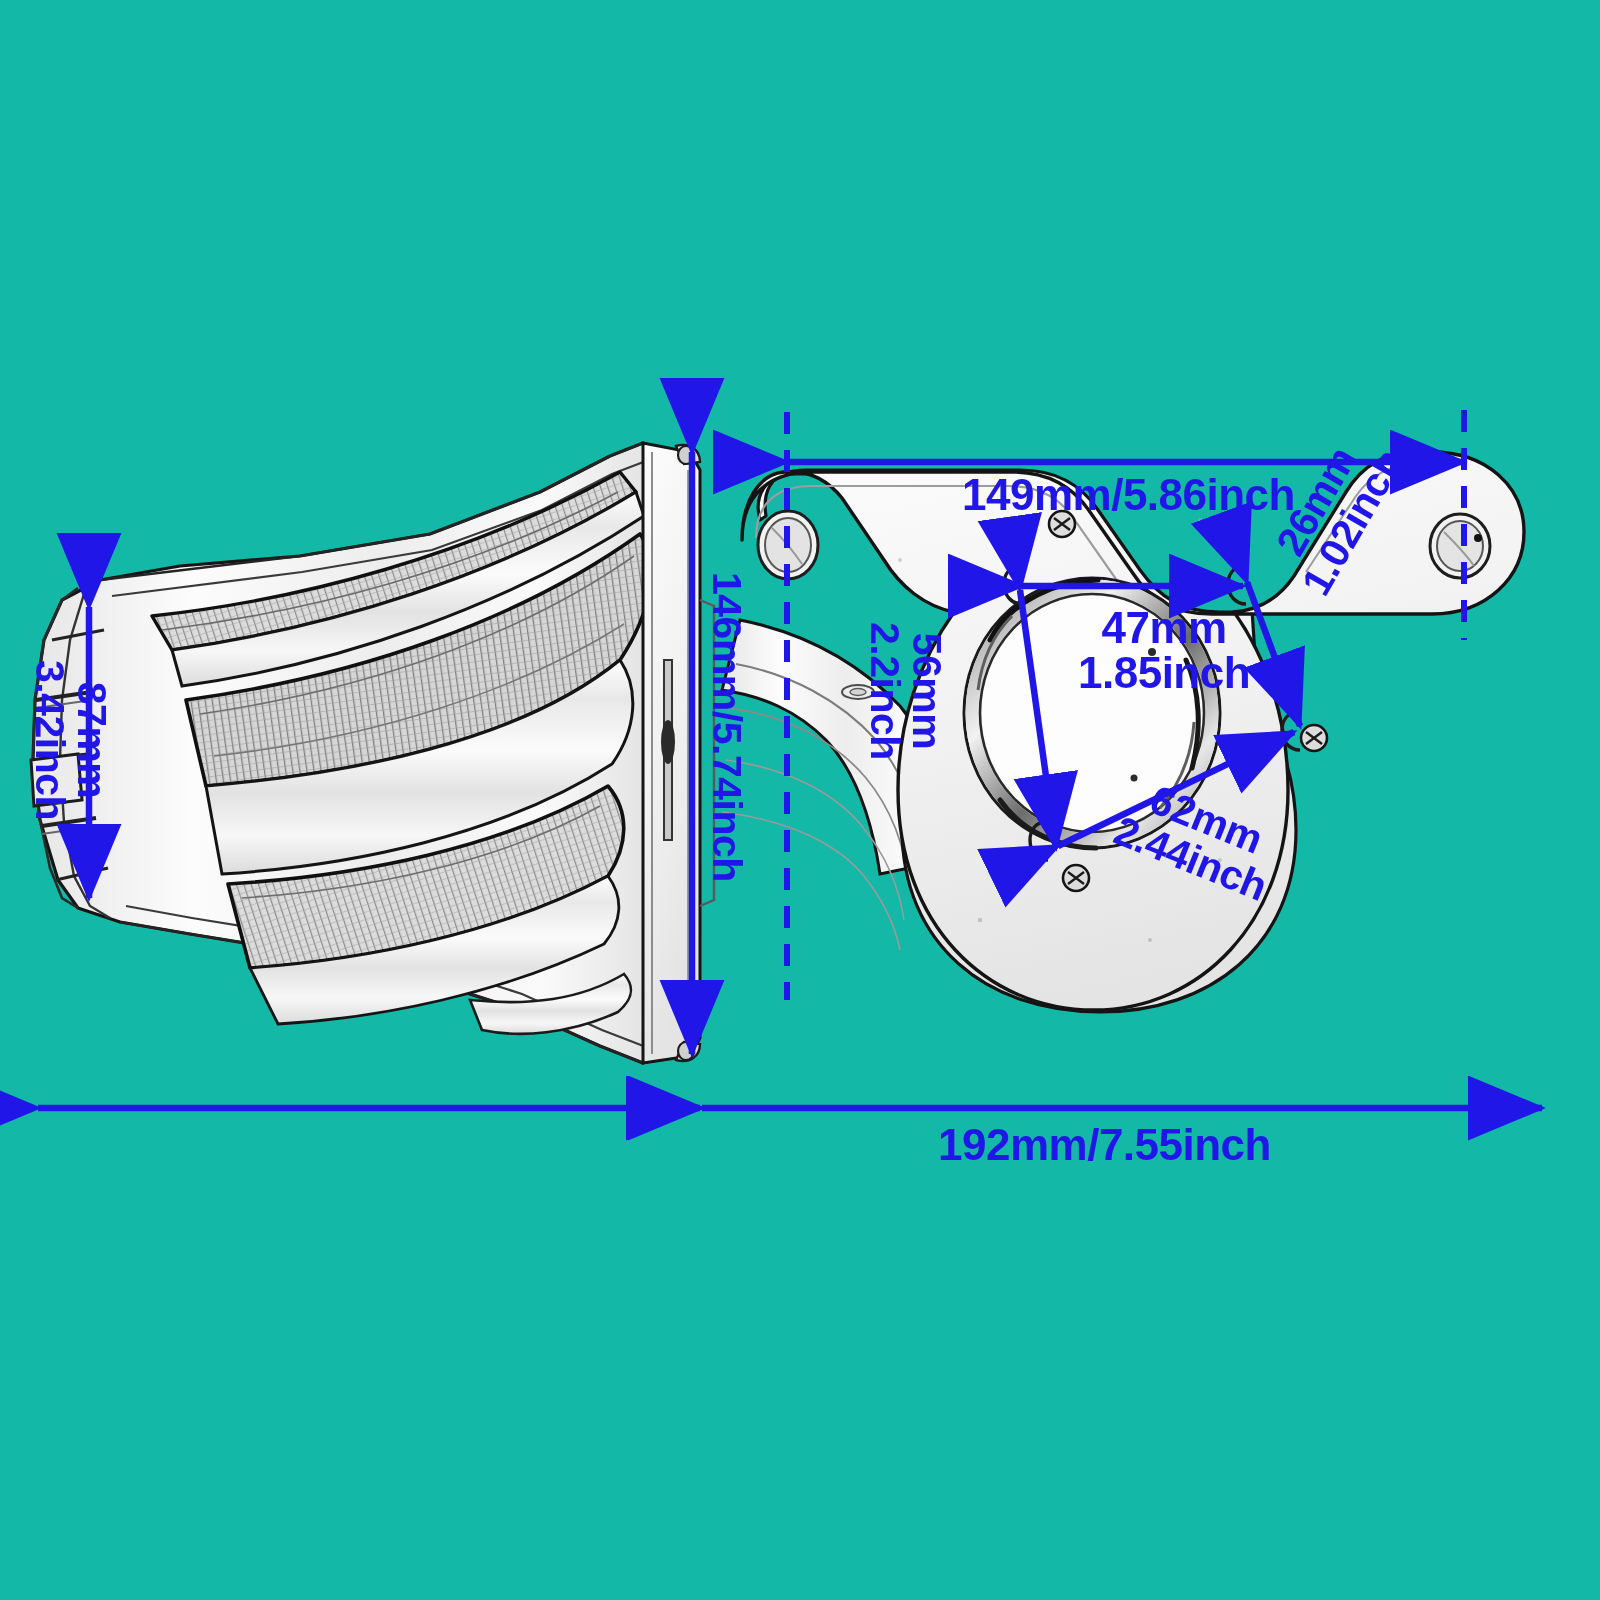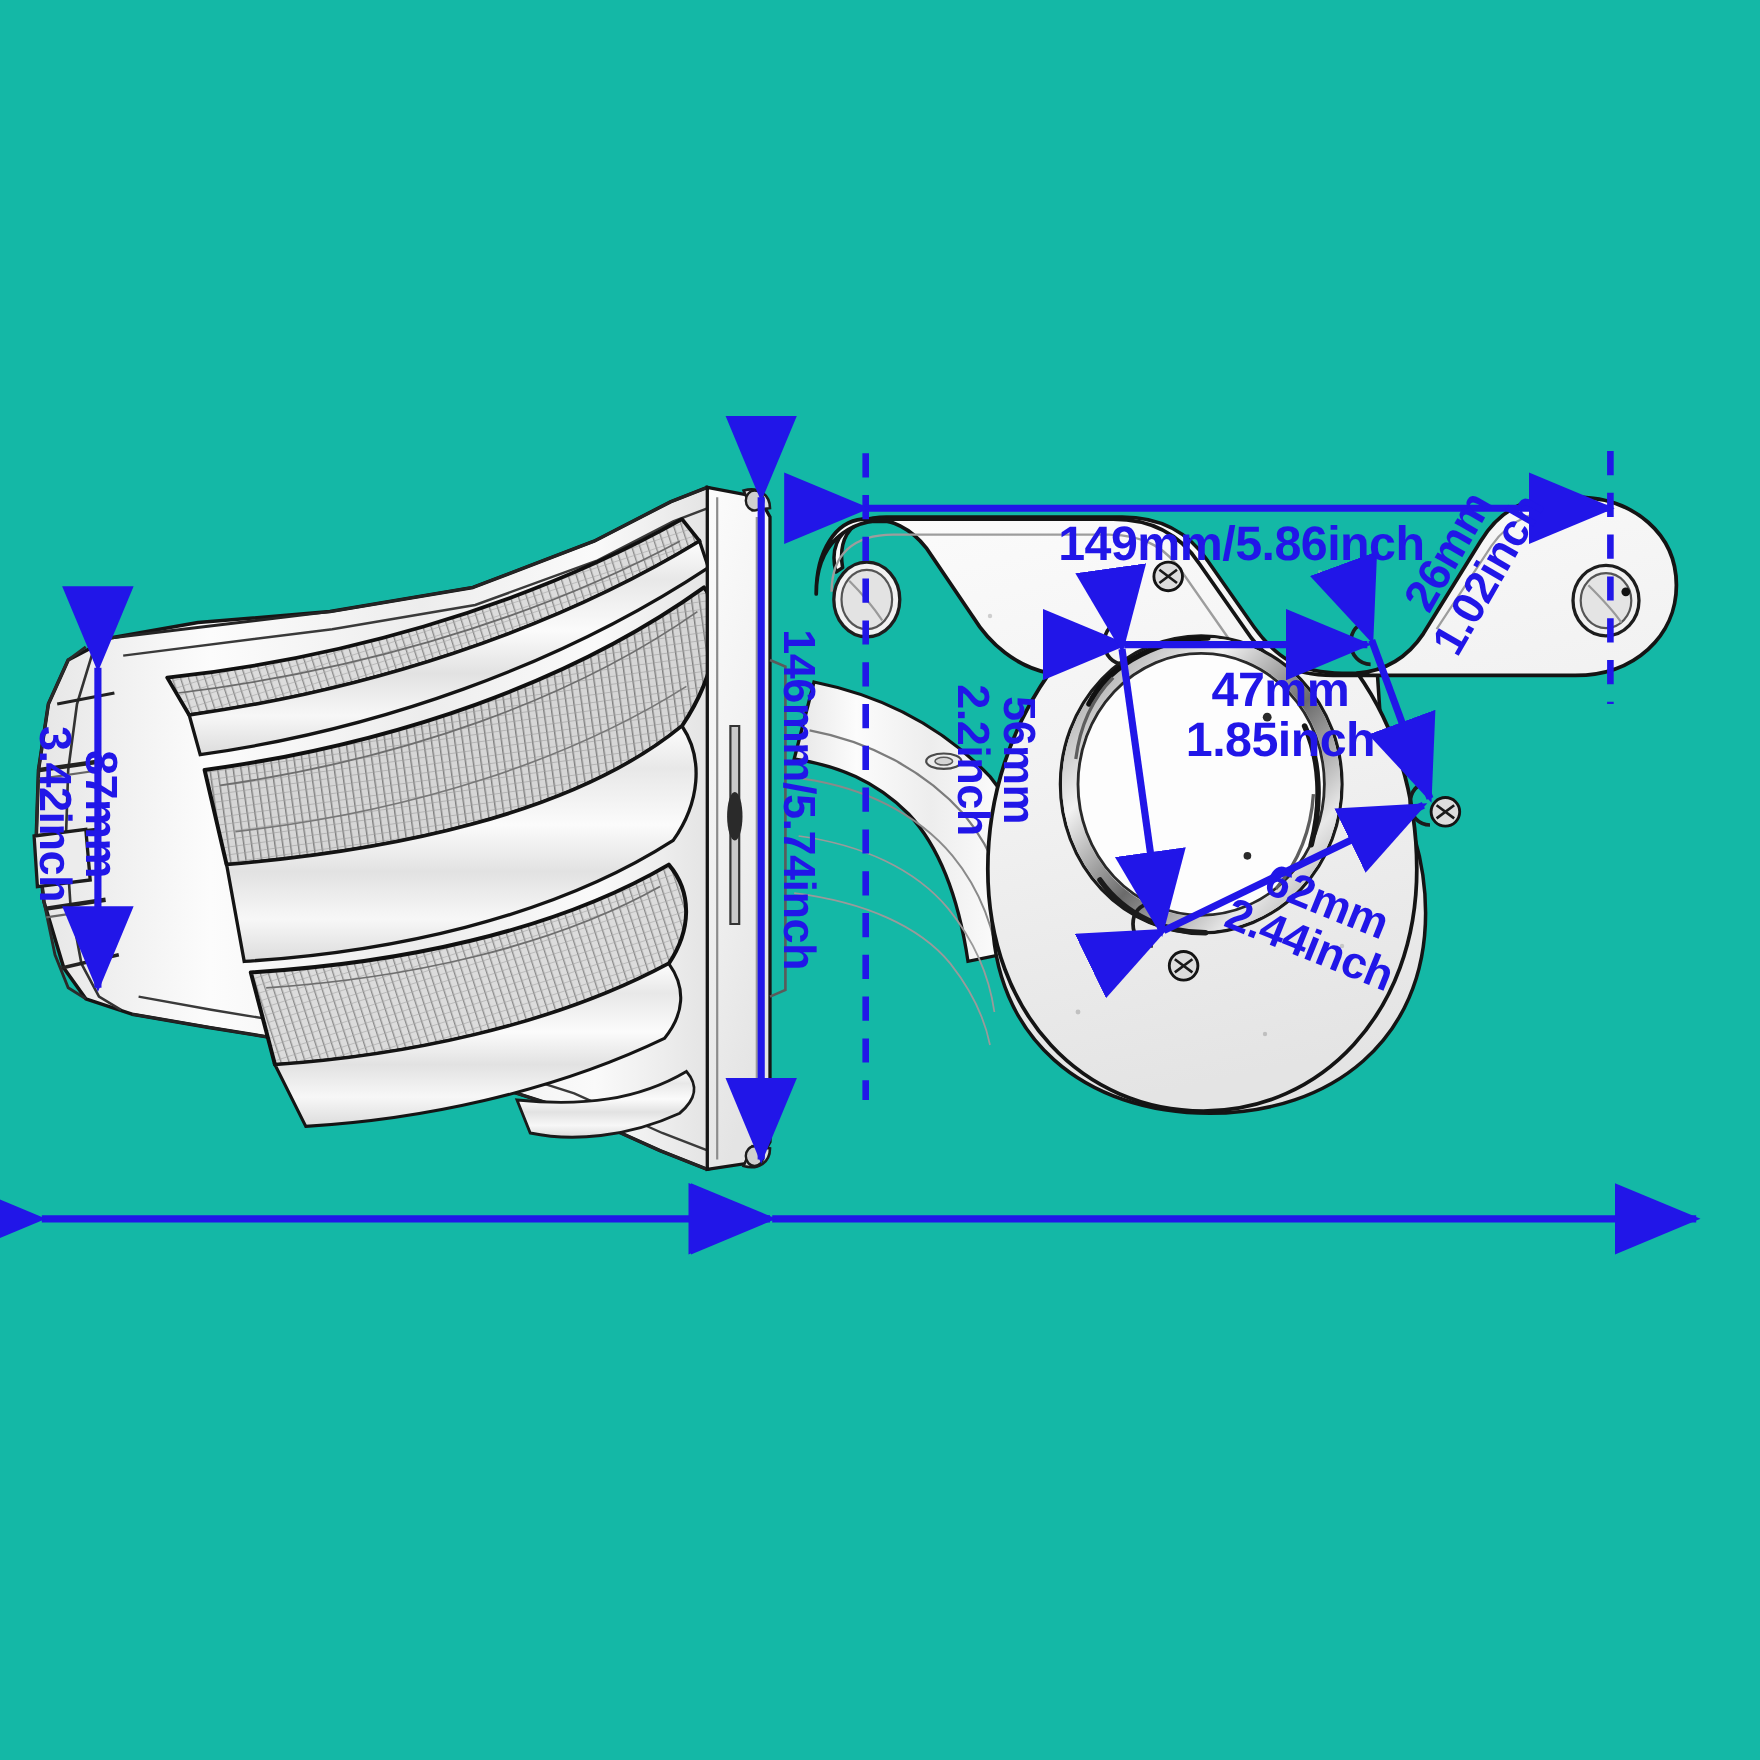--- a/index.html
+++ b/index.html
@@ -339,14 +339,15 @@
   </div>
 
   <div class="dim-label med stack" style="left:113px; top:660px; transform:rotate(90deg); transform-origin:left top;">
     <div>87mm</div>
     <div>3.42inch</div>
   </div>
 
   <div class="dim-label med" style="left:748px; top:572px; transform:rotate(90deg); transform-origin:left top;">146mm/5.74inch</div>
 
 
+  <div class="dim-label big" style="left:938px; top:1122px;">192mm/7.55inch</div>
 
 </div>
 
 </body></html>

